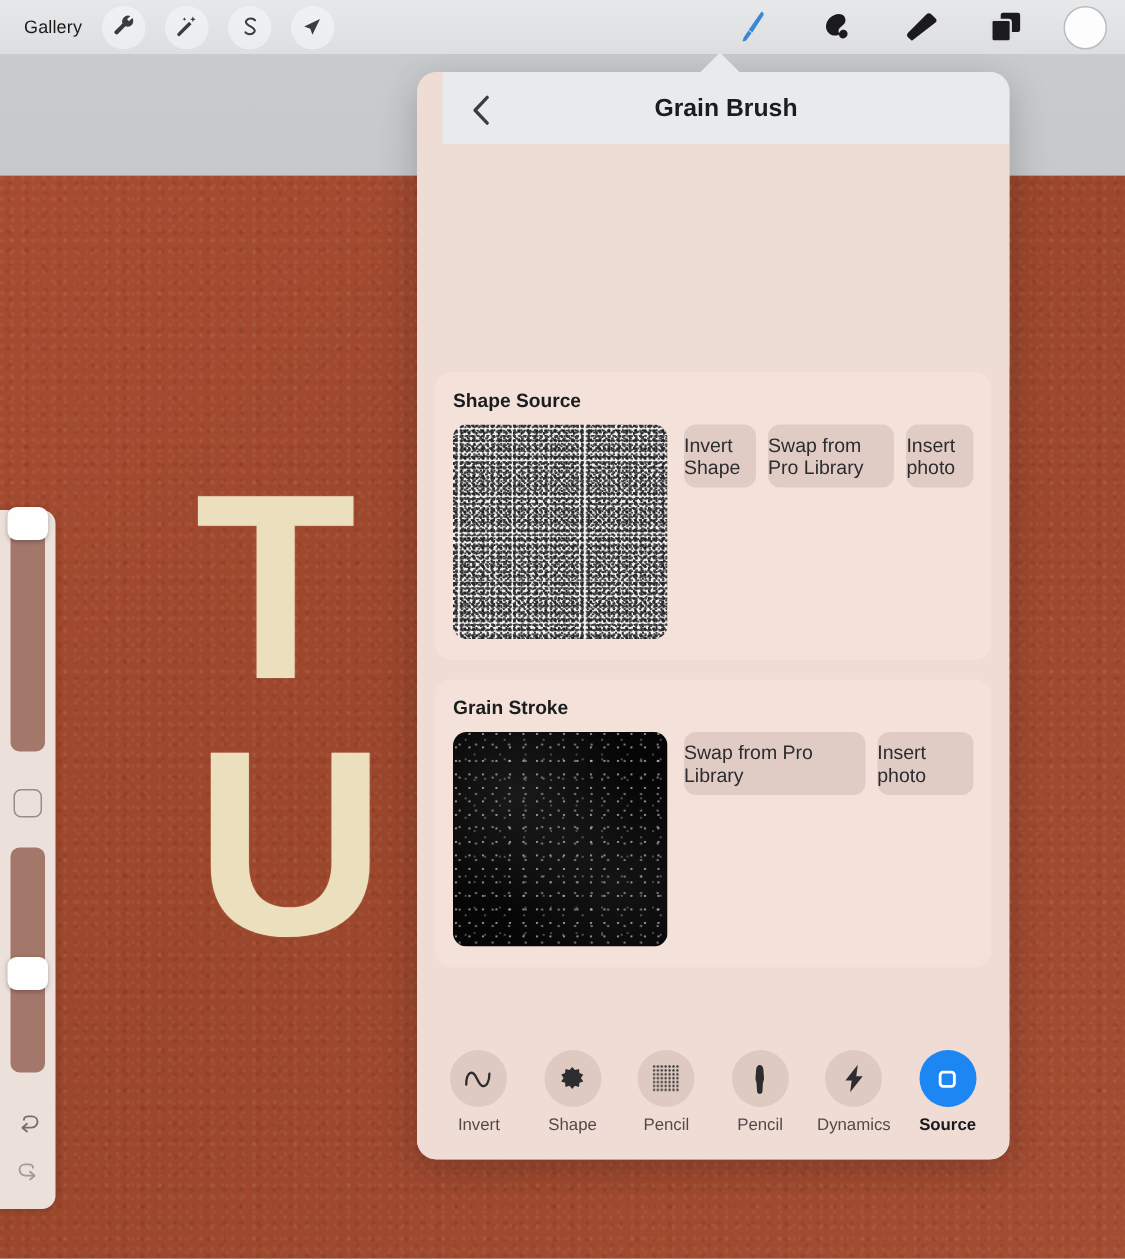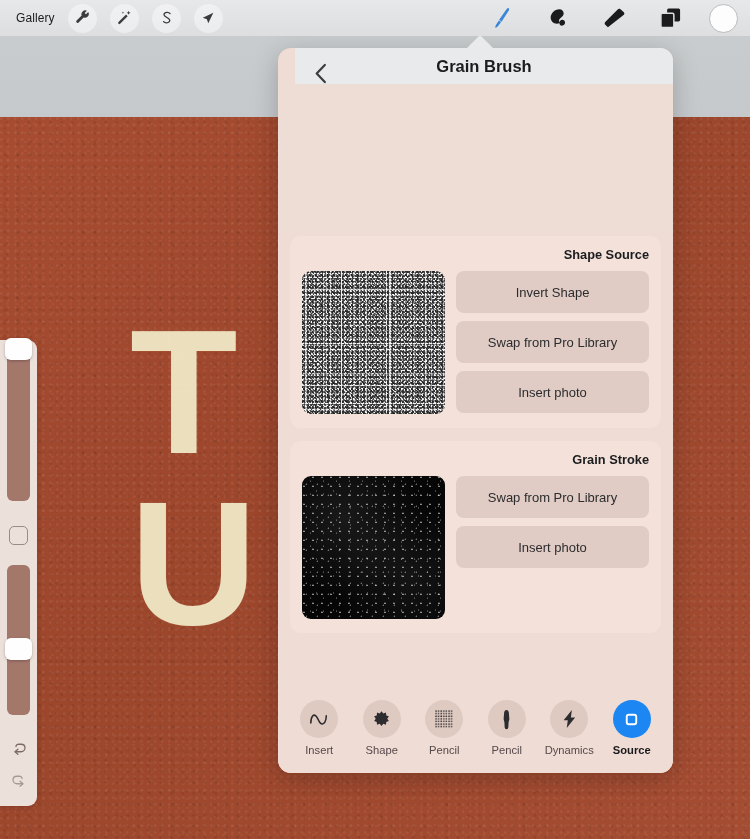--- a/index.html
+++ b/index.html
@@ -78,21 +78,21 @@
     z-index: 30;
   }
   .panel-pointer {
     position: absolute; left: 466px; top: 35px; width: 0; height: 0;
     border-left: 14px solid transparent;
     border-right: 14px solid transparent;
     border-bottom: 14px solid #e9eaec;
     z-index: 31;
   }
   .panel-head {
-    position: relative; height: 36px;
+    position: relative; height: 48px;
     background: #e9eaec;
     display: flex; align-items: center; justify-content: center; margin-left: 17px;
   }
   .panel-back {
     position: absolute; left: 13px; top: 12px; width: 26px; height: 26px;
     display: flex; align-items: center; justify-content: center; color: #3b3c3e;
   }
   .panel-title { font-size: 16.5px; font-weight: 700; color: #1b1c1e; }
 
   .preview {
@@ -106,21 +106,21 @@
   }
 
   .section {
     margin: 4px 12px 0 12px;
     background: #f3e1da;
     border-radius: 11px;
     padding: 11px 12px 14px 12px;
   }
   .section + .section { margin-top: 13px; }
   .section-title {
-    font-size: 12.8px; font-weight: 700; color: #1b1c1e; margin-bottom: 9px; text-align: right;
+    font-size: 12.8px; font-weight: 700; color: #1b1c1e; margin-bottom: 9px;
   }
   .section-row { display: flex; gap: 11px; }
   .thumb {
     width: 143px; height: 143px; border-radius: 9px; flex: 0 0 auto;
     overflow: hidden; position: relative;
   }
   .thumb-shape {
     background: #f4f4f4;
     background-image:
       radial-gradient(circle at 14% 18%, #2a2a2a 0 .8px, transparent 1.1px),
@@ -137,21 +137,21 @@
     background: #060606;
     background-image:
       radial-gradient(circle at 22% 14%, rgba(255,255,255,.55) 0 .7px, transparent 1px),
       radial-gradient(circle at 66% 40%, rgba(255,255,255,.3) 0 .6px, transparent .9px),
       radial-gradient(circle at 40% 76%, rgba(255,255,255,.42) 0 .7px, transparent 1px),
       radial-gradient(circle at 84% 88%, rgba(255,255,255,.25) 0 .6px, transparent .9px),
       radial-gradient(ellipse at 30% 30%, rgba(255,255,255,.08) 0%, transparent 55%),
       radial-gradient(ellipse at 75% 70%, rgba(255,255,255,.06) 0%, transparent 50%);
     background-size: 9px 9px, 13px 13px, 11px 11px, 17px 17px, 100% 100%, 100% 100%;
   }
-  .btn-col { display: flex; flex-direction: column; gap: 8px; flex: 1 1 auto; }
+  .btn-col { display: flex; flex-direction: row; gap: 8px; flex: 1 1 auto; }
   .pbtn {
     height: 42px; border-radius: 8px;
     background: rgba(150,120,110,.20);
     display: flex; align-items: center; justify-content: center;
     font-size: 13px; color: #2c2c2e;
   }
 
   
   .tabbar {
     position: absolute; left: 0; bottom: 0; width: 395px; height: 86px;
@@ -352,21 +352,21 @@
     </div>
 
     <div class="tabbar">
 
       <div class="tab">
         <div class="tab-ic">
           <svg width="20" height="16" viewBox="0 0 22 16" fill="none" stroke="currentColor" stroke-width="1.7" stroke-linecap="round">
             <path d="M2 12.5C2 5 5 2.5 7.5 4.5S11 13 14 13.5s5-3.5 5-9"></path>
           </svg>
         </div>
-        <div class="tab-lb">Insert</div>
+        <div class="tab-lb">Invert</div>
       </div>
 
       <div class="tab">
         <div class="tab-ic">
           <svg width="19" height="19" viewBox="0 0 24 24" fill="currentColor">
             <path d="M12 1.6l2.3 2.7 3.4-1 .3 3.5 3.3 1.2-2 2.9 2 2.9-3.3 1.2-.3 3.5-3.4-1L12 20.2 9.7 17.5l-3.4 1-.3-3.5-3.3-1.2 2-2.9-2-2.9 3.3-1.2.3-3.5 3.4 1z"></path>
           </svg>
         </div>
         <div class="tab-lb">Shape</div>
       </div>

